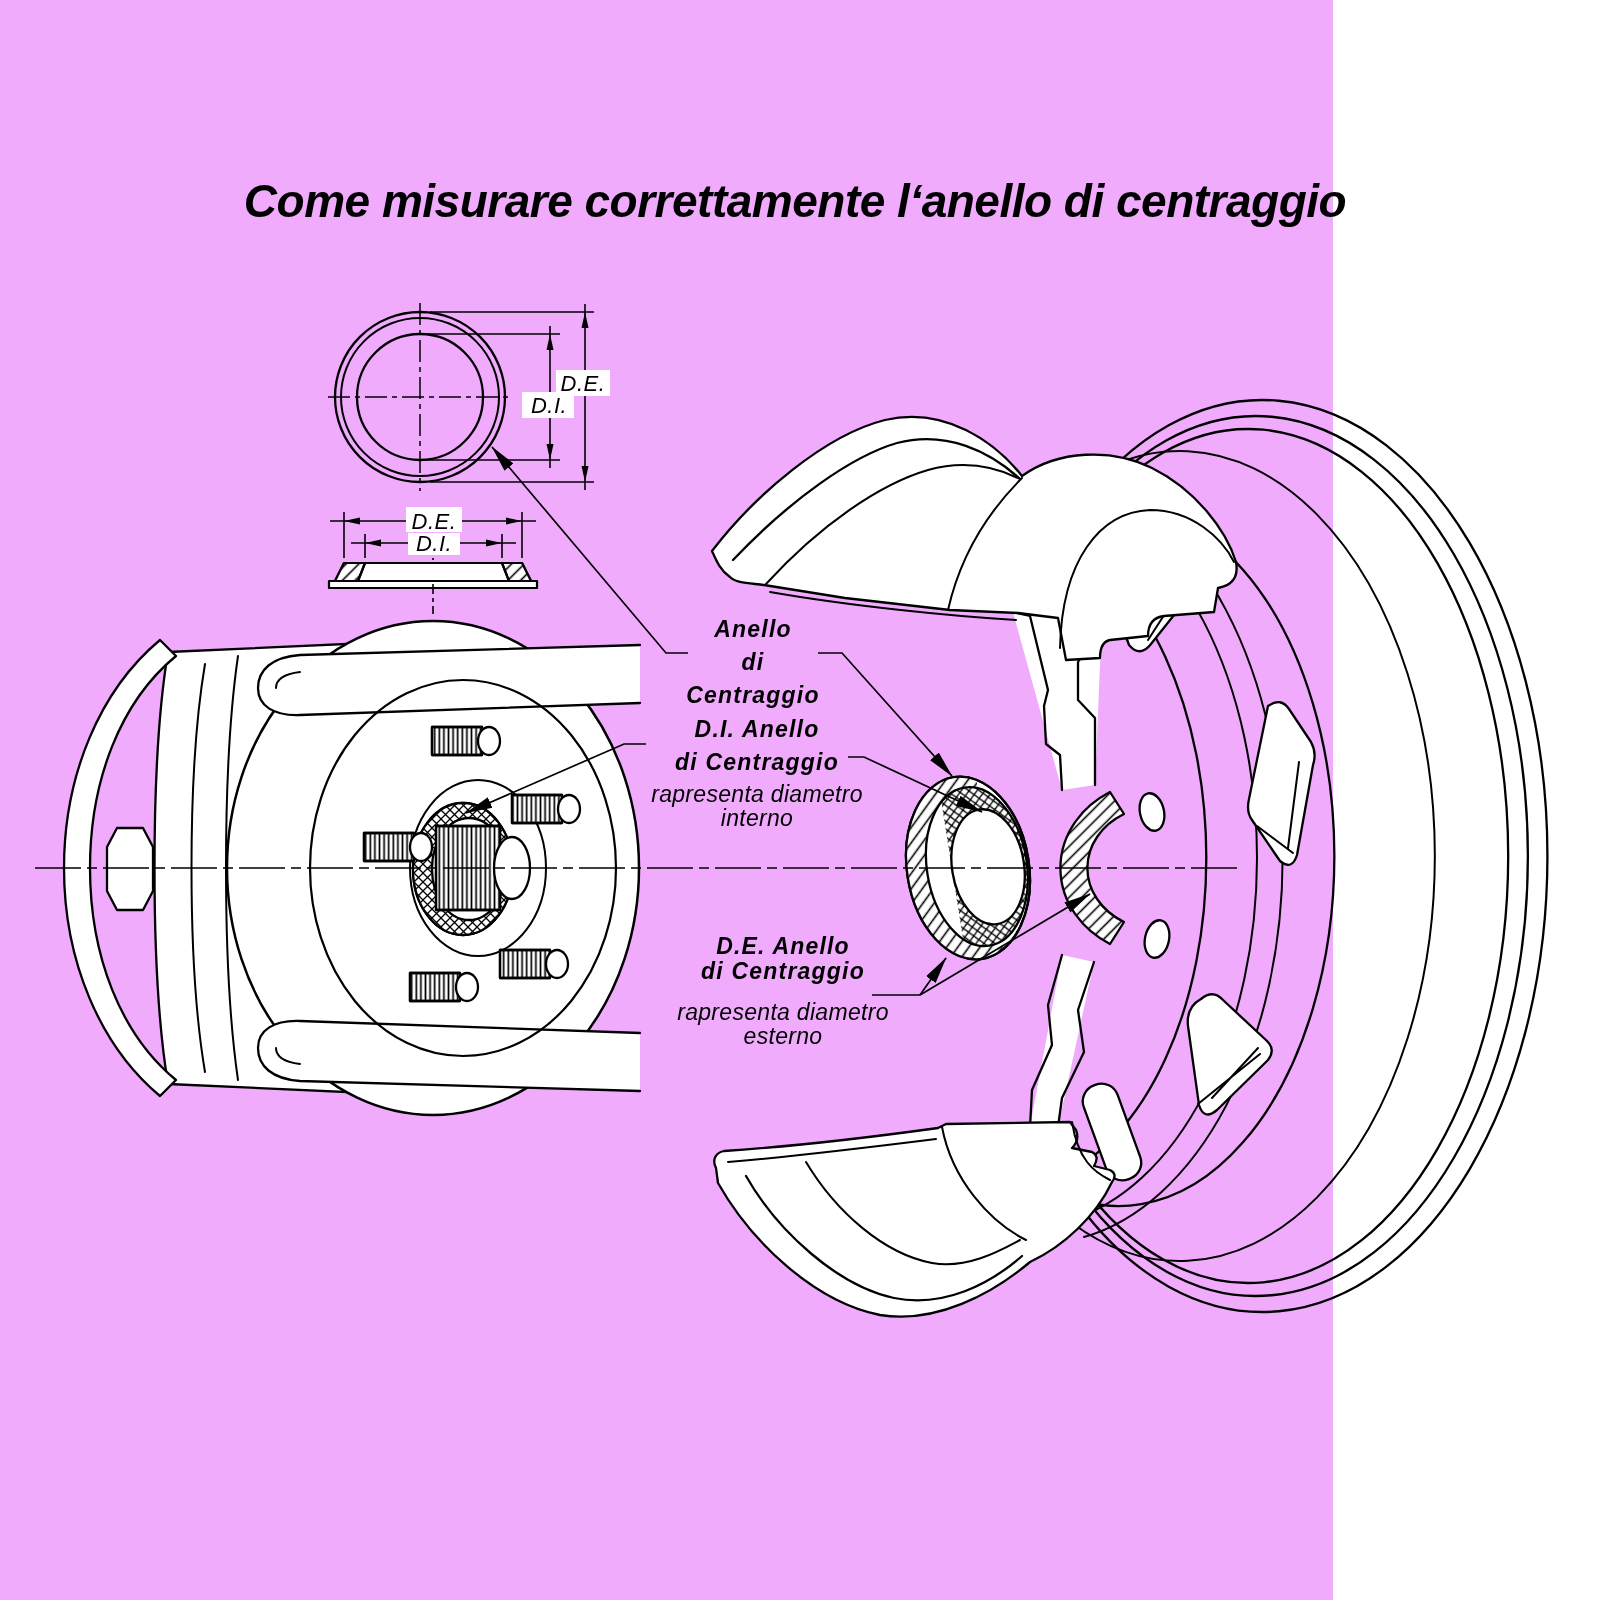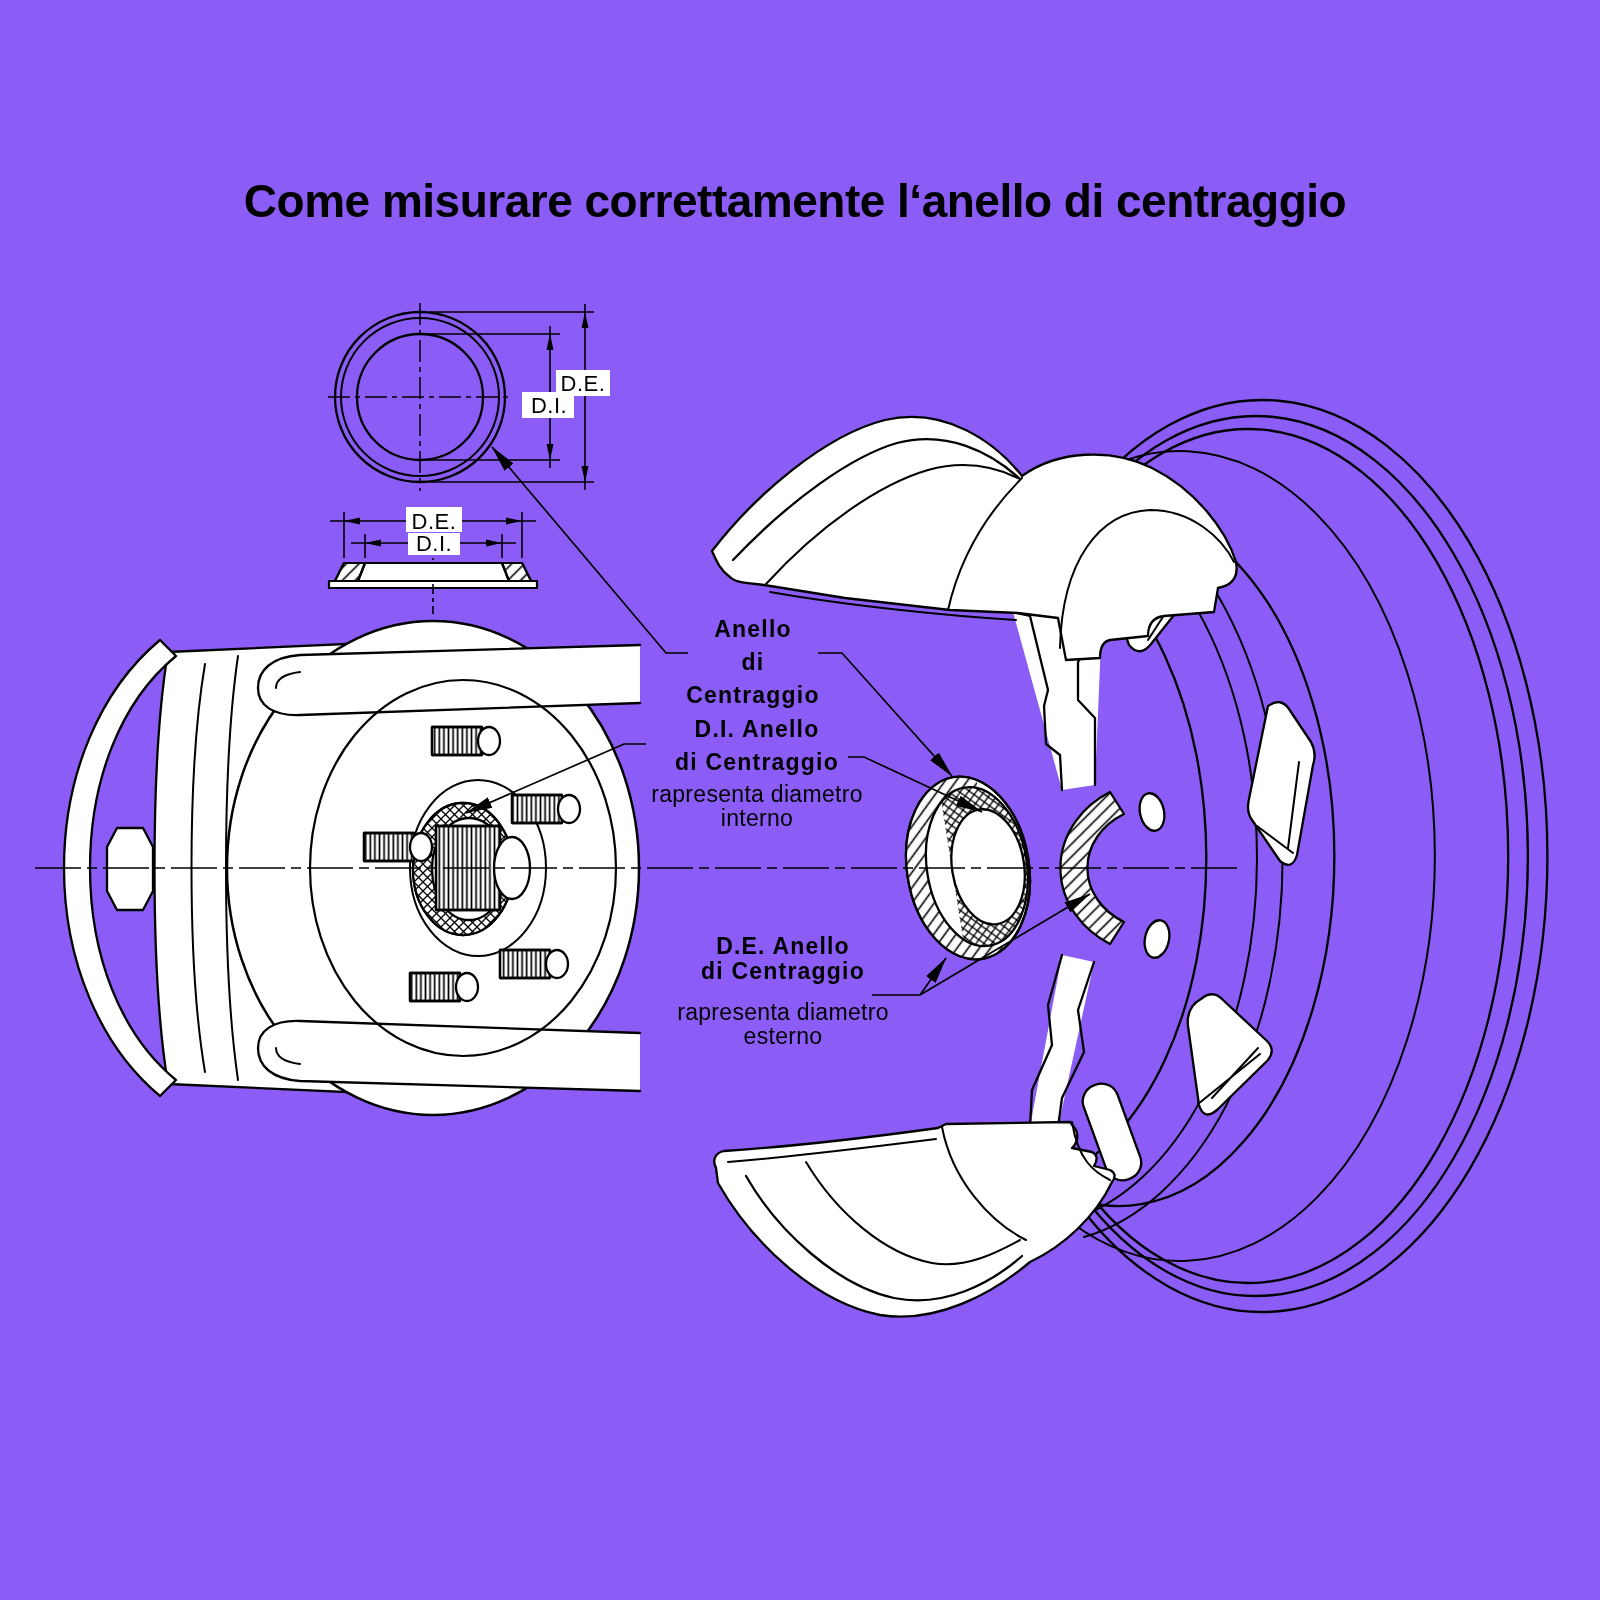--- a/index.html
+++ b/index.html
@@ -1,16 +1,16 @@
 <!DOCTYPE html>
 <html><head>
 <meta charset="utf-8">
 <style>
   html,body{margin:0;padding:0;background:#ffffff;}
-  .page{width:1600px;height:1600px;position:relative;background:#8b5cf6;font-family:"Liberation Sans",sans-serif;}
+  .page{width:1333px;height:1600px;position:relative;background:#f0abfc;font-family:"Liberation Sans",sans-serif;font-style:italic;}
   svg{display:block;}
   text{fill:#000;}
   .title{font-size:46px;font-weight:bold;letter-spacing:-0.5px;}
   .dim{font-size:22px;letter-spacing:0.5px;}
   .lbl-b{font-size:23px;font-weight:bold;letter-spacing:1.2px;}
   .lbl-r{font-size:23px;letter-spacing:0.3px;}
 </style>
 </head>
 <body>
 

